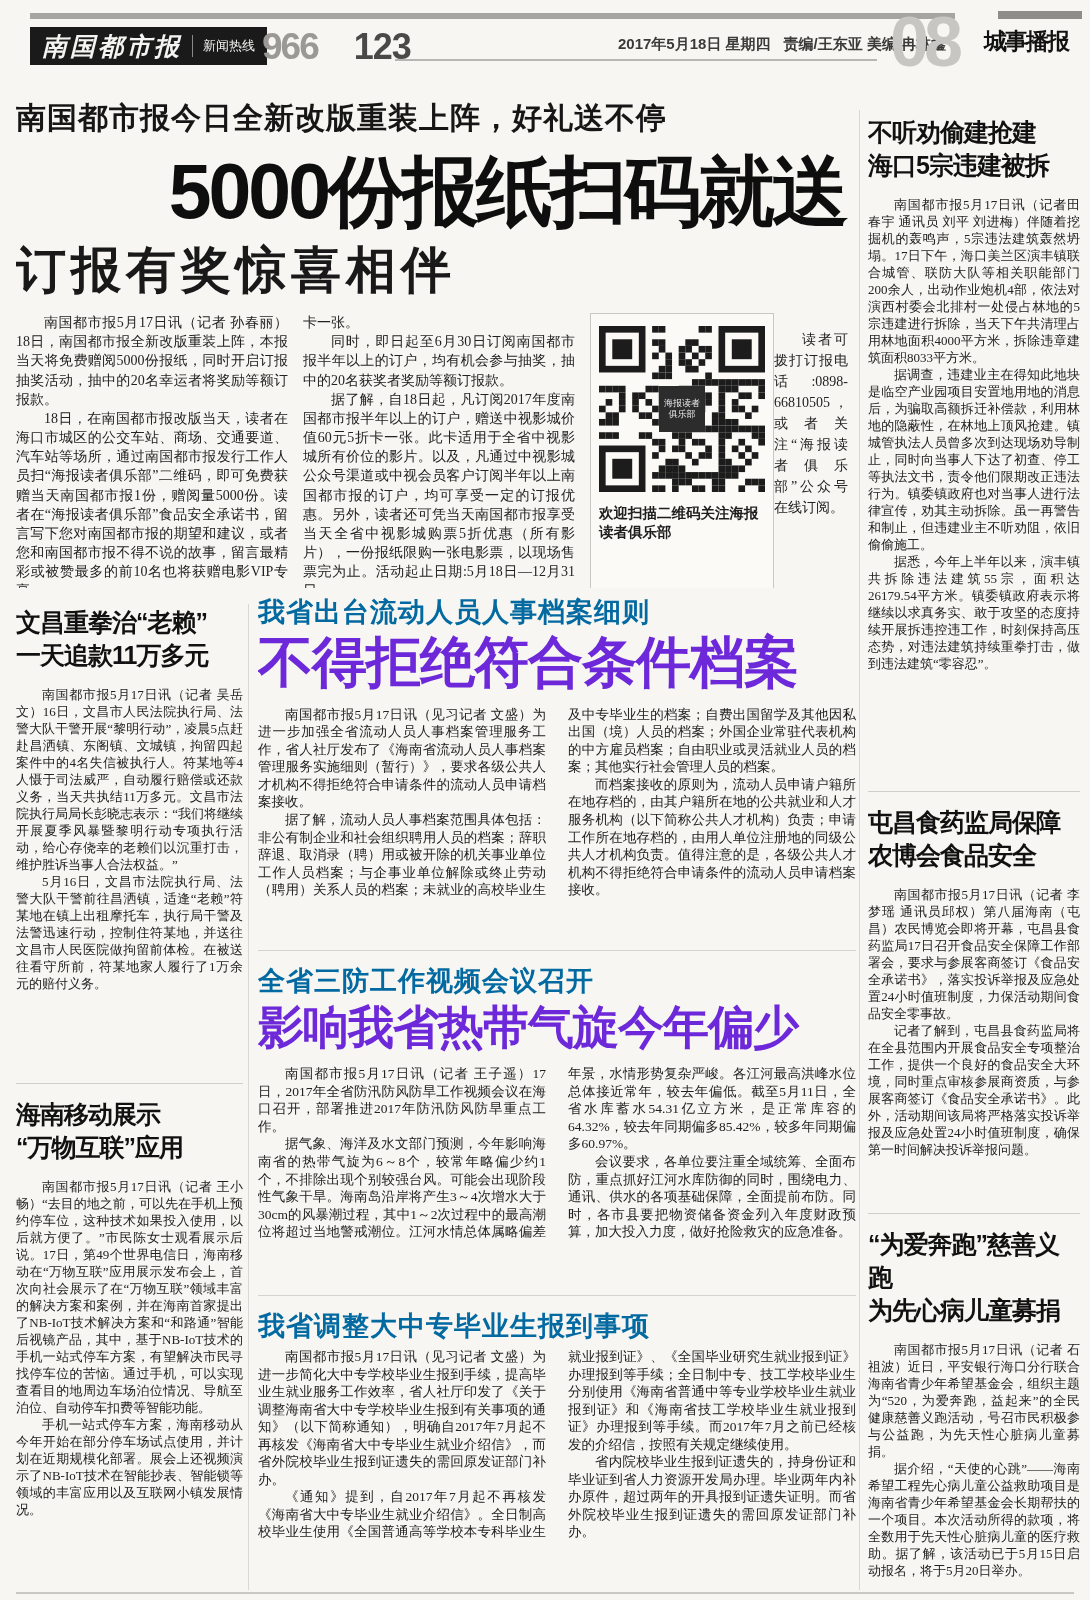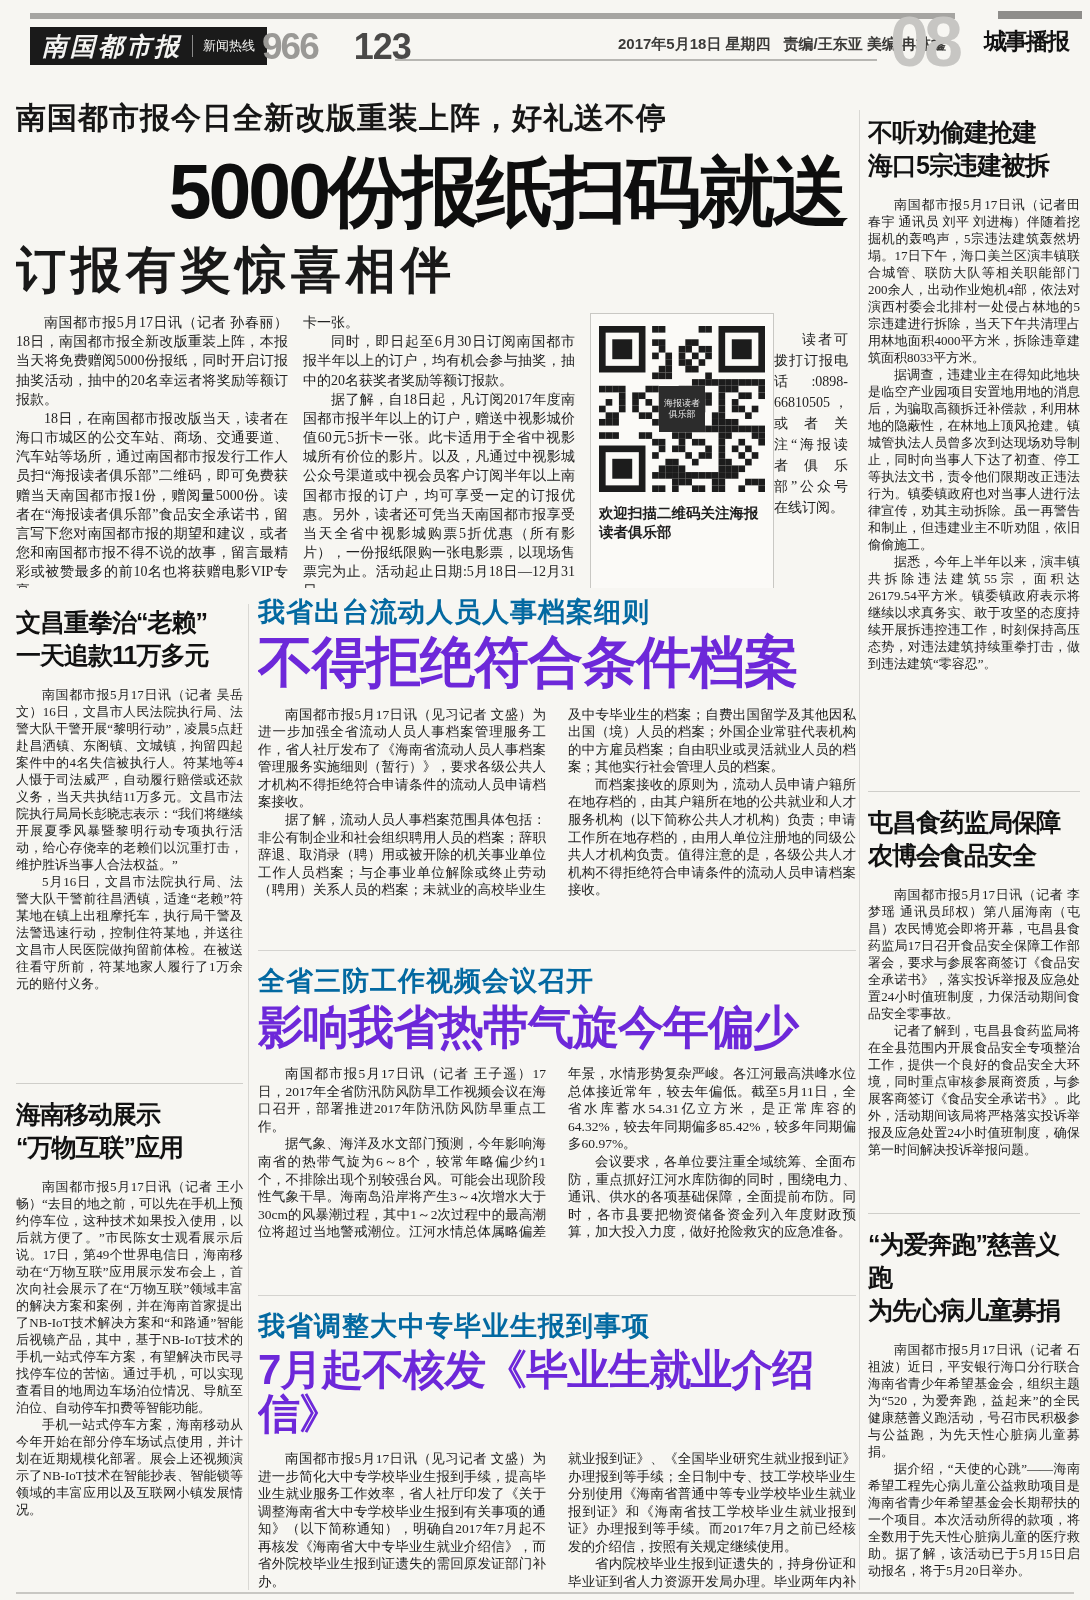--- a/index.html
+++ b/index.html
@@ -411,21 +411,20 @@
       <h2 class="mid-headline hl-2">影响我省热带气旋今年偏少</h2>
       <div class="mid-body">
           <p class="para">南国都市报5月17日讯（记者 王子遥）17日，2017年全省防汛防风防旱工作视频会议在海口召开，部署推进2017年防汛防风防旱重点工作。</p>
           <p class="para">据气象、海洋及水文部门预测，今年影响海南省的热带气旋为6～8个，较常年略偏少约1个，不排除出现个别较强台风。可能会出现阶段性气象干旱。海南岛沿岸将产生3～4次增水大于30cm的风暴潮过程，其中1～2次过程中的最高潮位将超过当地警戒潮位。江河水情总体属略偏差年景，水情形势复杂严峻。各江河最高洪峰水位总体接近常年，较去年偏低。截至5月11日，全省水库蓄水54.31亿立方米，是正常库容的64.32%，较去年同期偏多85.42%，较多年同期偏多60.97%。</p>
           <p class="para">会议要求，各单位要注重全域统筹、全面布防，重点抓好江河水库防御的同时，围绕电力、通讯、供水的各项基础保障，全面提前布防。同时，各市县要把物资储备资金列入年度财政预算，加大投入力度，做好抢险救灾的应急准备。</p>
         </div>
     </div>
     <div class="mid-divider"></div>
     <div class="mid-article ma-3">
       <div class="mid-kicker">我省调整大中专毕业生报到事项</div>
-      <h2 class="mid-headline hl-3">7月起不核发《毕业生就业介绍信》</h2>
       <div class="mid-body">
           <p class="para">南国都市报5月17日讯（见习记者 文盛）为进一步简化大中专学校毕业生报到手续，提高毕业生就业服务工作效率，省人社厅印发了《关于调整海南省大中专学校毕业生报到有关事项的通知》（以下简称通知），明确自2017年7月起不再核发《海南省大中专毕业生就业介绍信》，而省外院校毕业生报到证遗失的需回原发证部门补办。</p>
           <p class="para">《通知》提到，自2017年7月起不再核发《海南省大中专毕业生就业介绍信》。全日制高校毕业生使用《全国普通高等学校本专科毕业生就业报到证》、《全国毕业研究生就业报到证》办理报到等手续；全日制中专、技工学校毕业生分别使用《海南省普通中等专业学校毕业生就业报到证》和《海南省技工学校毕业生就业报到证》办理报到等手续。而2017年7月之前已经核发的介绍信，按照有关规定继续使用。</p>
           <p class="para">省内院校毕业生报到证遗失的，持身份证和毕业证到省人力资源开发局办理。毕业两年内补办原件，超过两年的开具报到证遗失证明。而省外院校毕业生报到证遗失的需回原发证部门补办。</p>
         </div>
     </div>
   </div>
 
   <div class="vsep-right"></div>
   <div class="vsep-left"></div>

